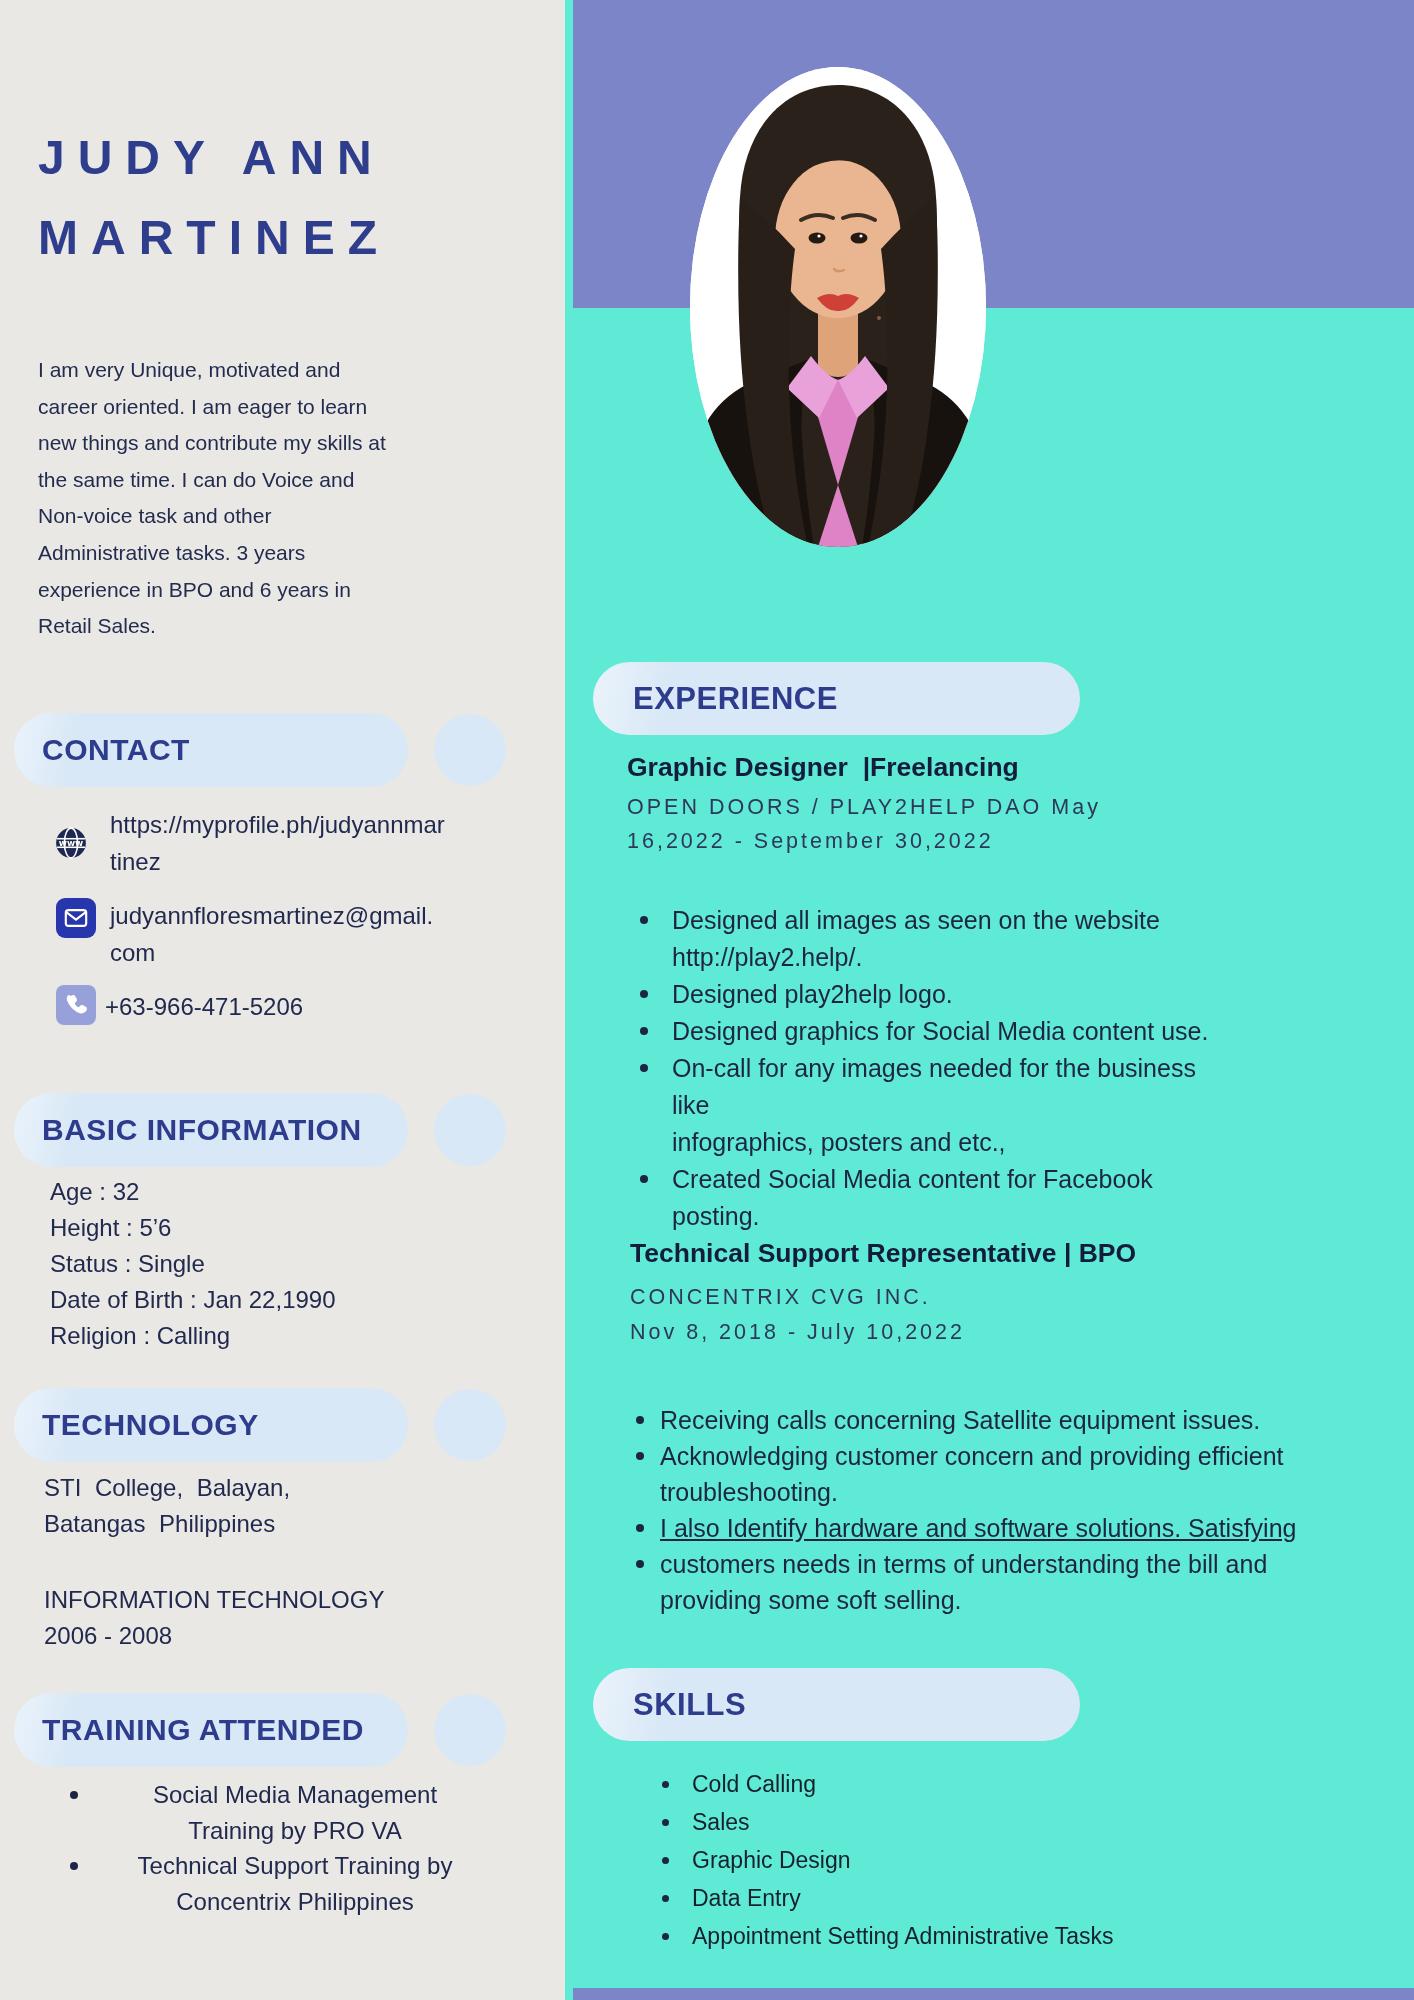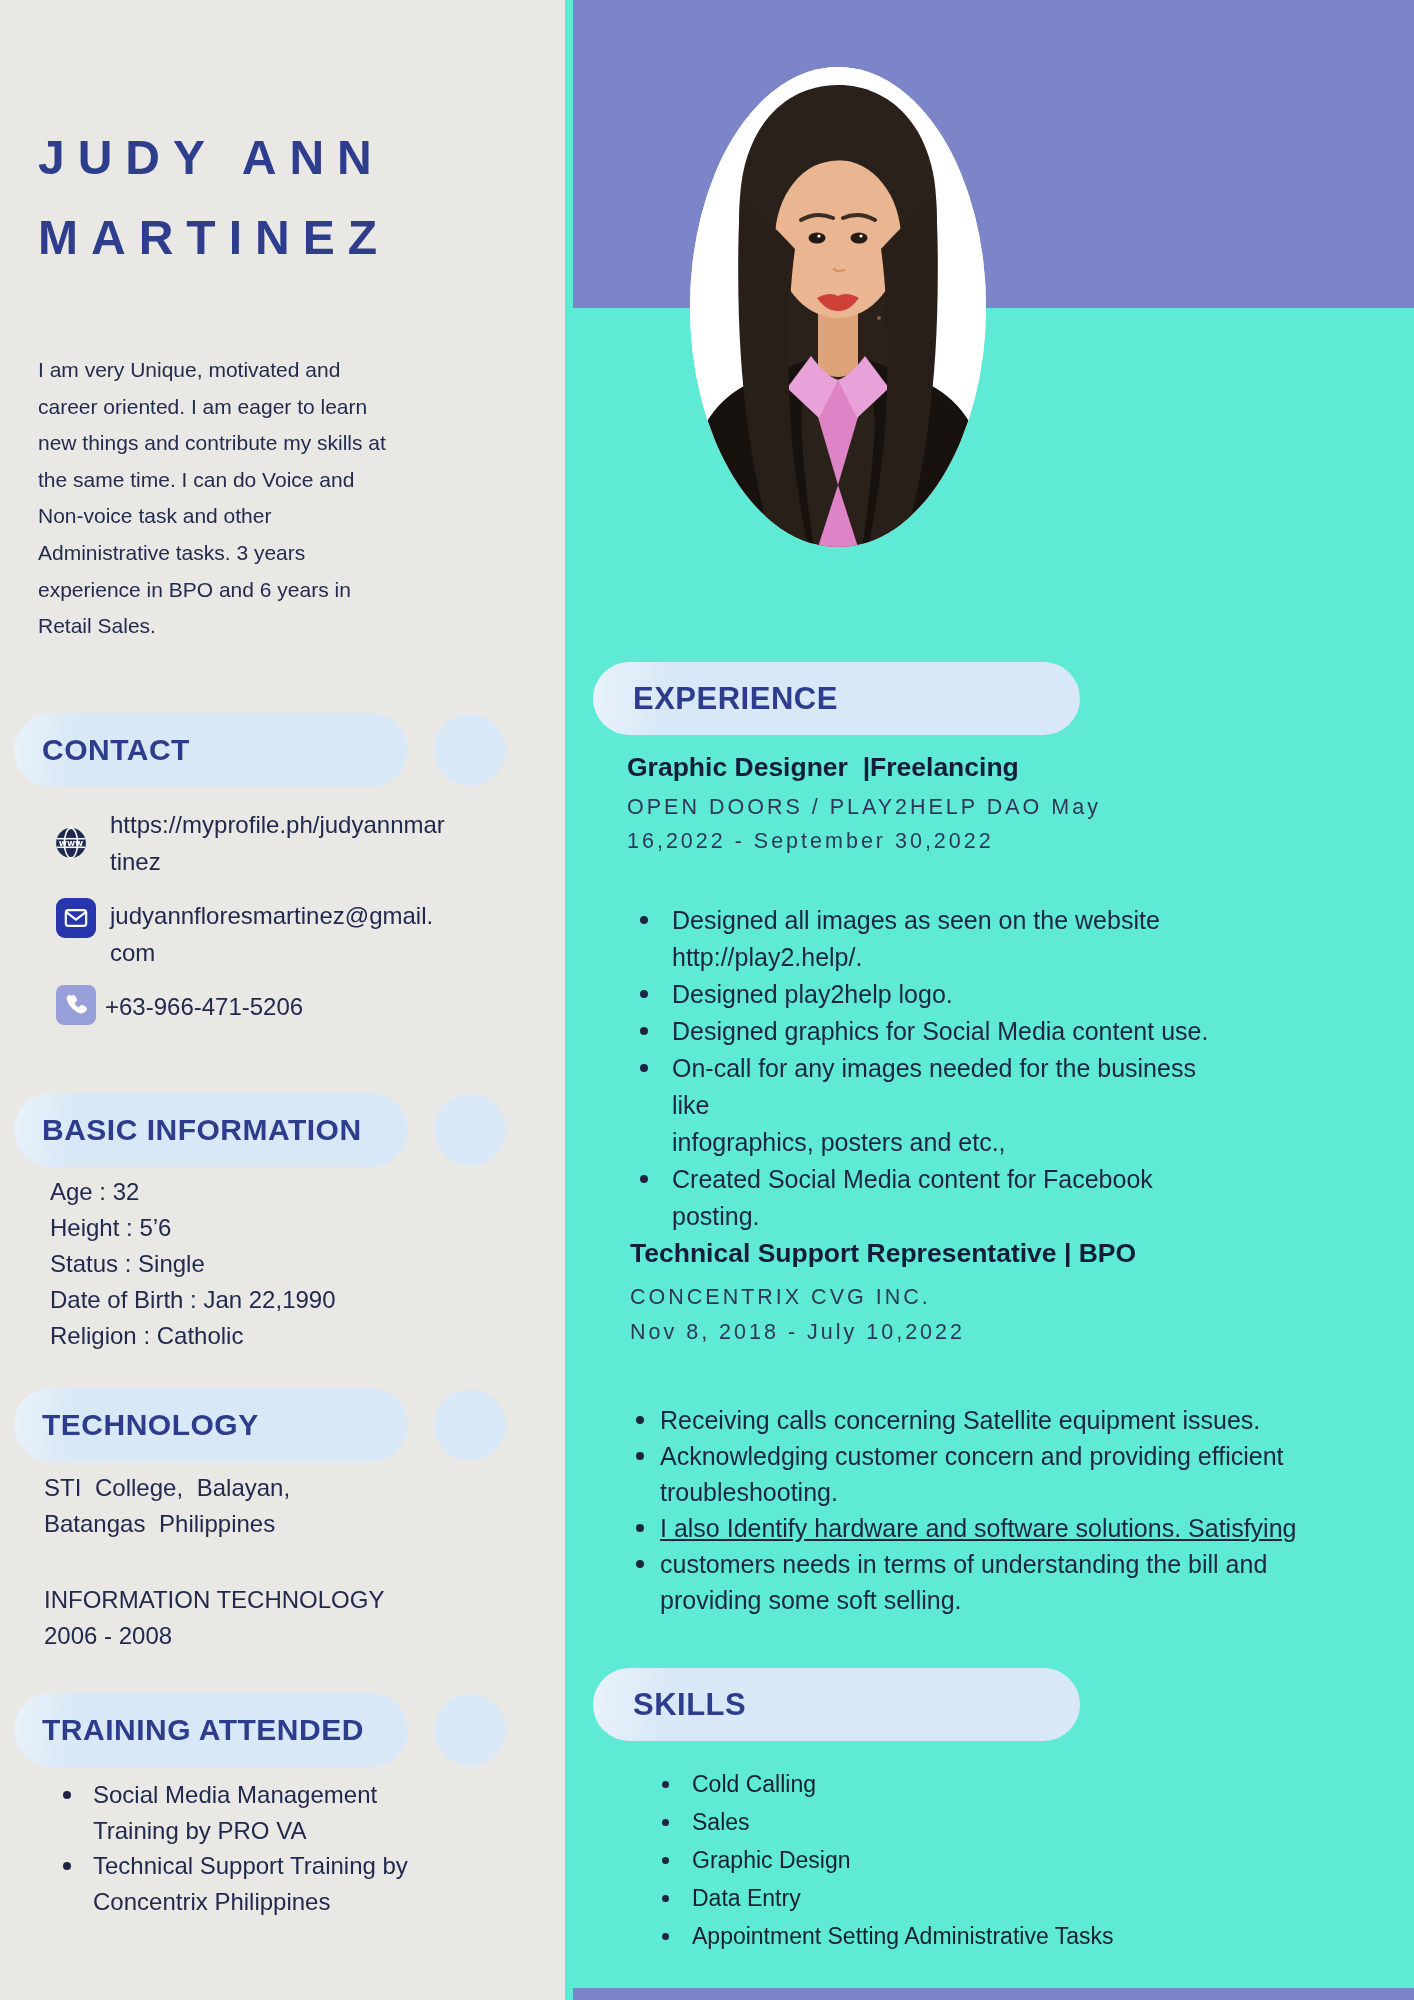--- a/index.html
+++ b/index.html
@@ -45,21 +45,21 @@
   
   .plain-list{font-size:24px;line-height:36px;color:#212a4e;list-style:none;margin:0;padding:0;}
   .edu-school{left:44px;top:1470px;width:356px;font-size:24px;line-height:36px;color:#212a4e;
               white-space:pre-line;word-spacing:7px;}
   .edu-course{left:44px;top:1582px;font-size:24px;line-height:36px;color:#212a4e;}
 
   ul.dots{list-style:none;margin:0;padding:0;}
   ul.dots li{position:relative;white-space:pre-line;}
   ul.dots li::before{content:"";position:absolute;left:0;border-radius:50%;background:#1d2542;}
 
-  .training-list{left:63px;top:1777px;width:420px;font-size:24px;line-height:35.5px;color:#212a4e;}
+  .training-list{left:70px;top:1777px;width:420px;font-size:24px;line-height:35.5px;color:#212a4e;text-align:center;}
   .training-list li{padding-left:30px;}
   .training-list li::before{width:8px;height:8px;top:14px;}
 
   
   .job-title{font-size:26.5px;font-weight:800;color:#131c3b;white-space:pre;}
   .caps-line{font-size:21.5px;line-height:34px;letter-spacing:3px;color:#2e3759;
              white-space:pre-line;font-weight:500;}
   .exp-list{font-size:25px;color:#1d2542;}
   .exp-list li{padding-left:32px;}
   .exp-list li::before{width:8px;height:8px;top:14px;}
@@ -166,21 +166,21 @@
 
   <div class="abs pill side-pill" style="top:1093px;">
     <span class="side-heading">BASIC INFORMATION</span>
   </div>
   <div class="abs accent-circle" style="top:1094px;"></div>
   <ul class="abs plain-list" style="left:50px;top:1174px;">
     <li>Age : 32</li>
     <li>Height : 5’6</li>
     <li>Status : Single</li>
     <li>Date of Birth : Jan 22,1990</li>
-    <li>Religion : Catholic</li>
+    <li>Religion : Calling</li>
   </ul>
 
   <div class="abs pill side-pill" style="top:1388px;">
     <span class="side-heading">TECHNOLOGY</span>
   </div>
   <div class="abs accent-circle" style="top:1389px;"></div>
   <div class="abs edu-school">STI College, Balayan, Batangas Philippines</div>
   <div class="abs edu-course">
     <div>INFORMATION TECHNOLOGY</div>
     <div>2006 - 2008</div>

